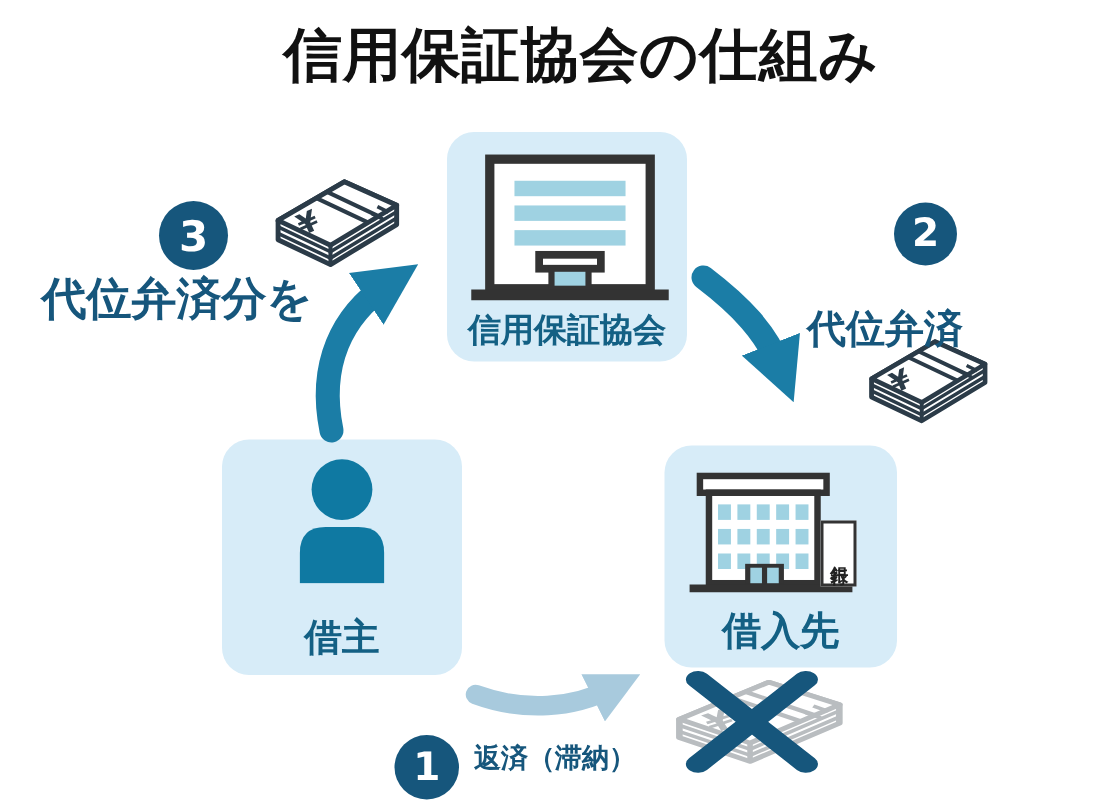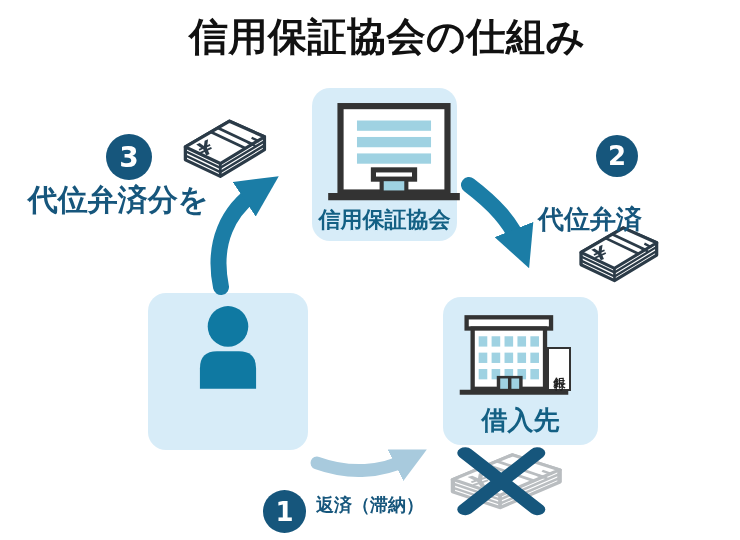--- a/index.html
+++ b/index.html
@@ -9,21 +9,21 @@
   }
   
   #main-title {
     position:absolute; left:0; right:0; top:10px; text-align:center;
     font-size:39px; font-weight:900; color:#111111; letter-spacing:0.5px;
     z-index:3;
     padding-left:35px;
   }
   
   .node-box { position:absolute; background:#d7ecf8; border-radius:18px; z-index:1; }
-  #guarantor-box { left:312px; top:88px;  width:145px; height:153px; }
+  #guarantor-box { left:298px; top:88px;  width:160px; height:153px; }
   #borrower-box  { left:148px; top:293px; width:160px; height:157px; }
   #lender-box    { left:443px; top:297px; width:155px; height:148px; }
   .node-label {
     position:absolute; left:0; right:0; text-align:center;
     font-weight:800; color:#136084;
   }
   #guarantor-label { bottom:6px;  font-size:22px; }
   #borrower-label  { bottom:9px;  font-size:25px; }
   #lender-label    { bottom:7px;  font-size:26px;font-family:Liberation Mono, monospace; }
   
@@ -79,20 +79,21 @@
     <div class="node-label" id="guarantor-label">信用保証協会</div>
   </div>
 
   <div class="node-box" id="borrower-box">
     <svg id="borrower-person" viewBox="0 0 100 110" xmlns="http://www.w3.org/2000/svg">
       <g fill="#0f79a2">
         <circle cx="50" cy="30" r="26"></circle>
         <path d="M14,110 V84 Q14,62 36,62 H64 Q86,62 86,84 V110 Z"></path>
       </g>
     </svg>
+    <div class="node-label" id="borrower-label">借主</div>
   </div>
 
   <div class="node-box" id="lender-box">
     <svg id="lender-bank" viewBox="0 0 130 96" xmlns="http://www.w3.org/2000/svg">
       <g>
         <rect x="10" y="5" width="98" height="13" fill="#ffffff" stroke="#333333" stroke-width="5"></rect>
         <rect x="17" y="18" width="84" height="70" fill="#ffffff" stroke="#333333" stroke-width="5"></rect>
         <g fill="#9fd2e2">
           <rect x="24" y="27" width="10" height="12"></rect>
             <rect x="39" y="27" width="10" height="12"></rect>

